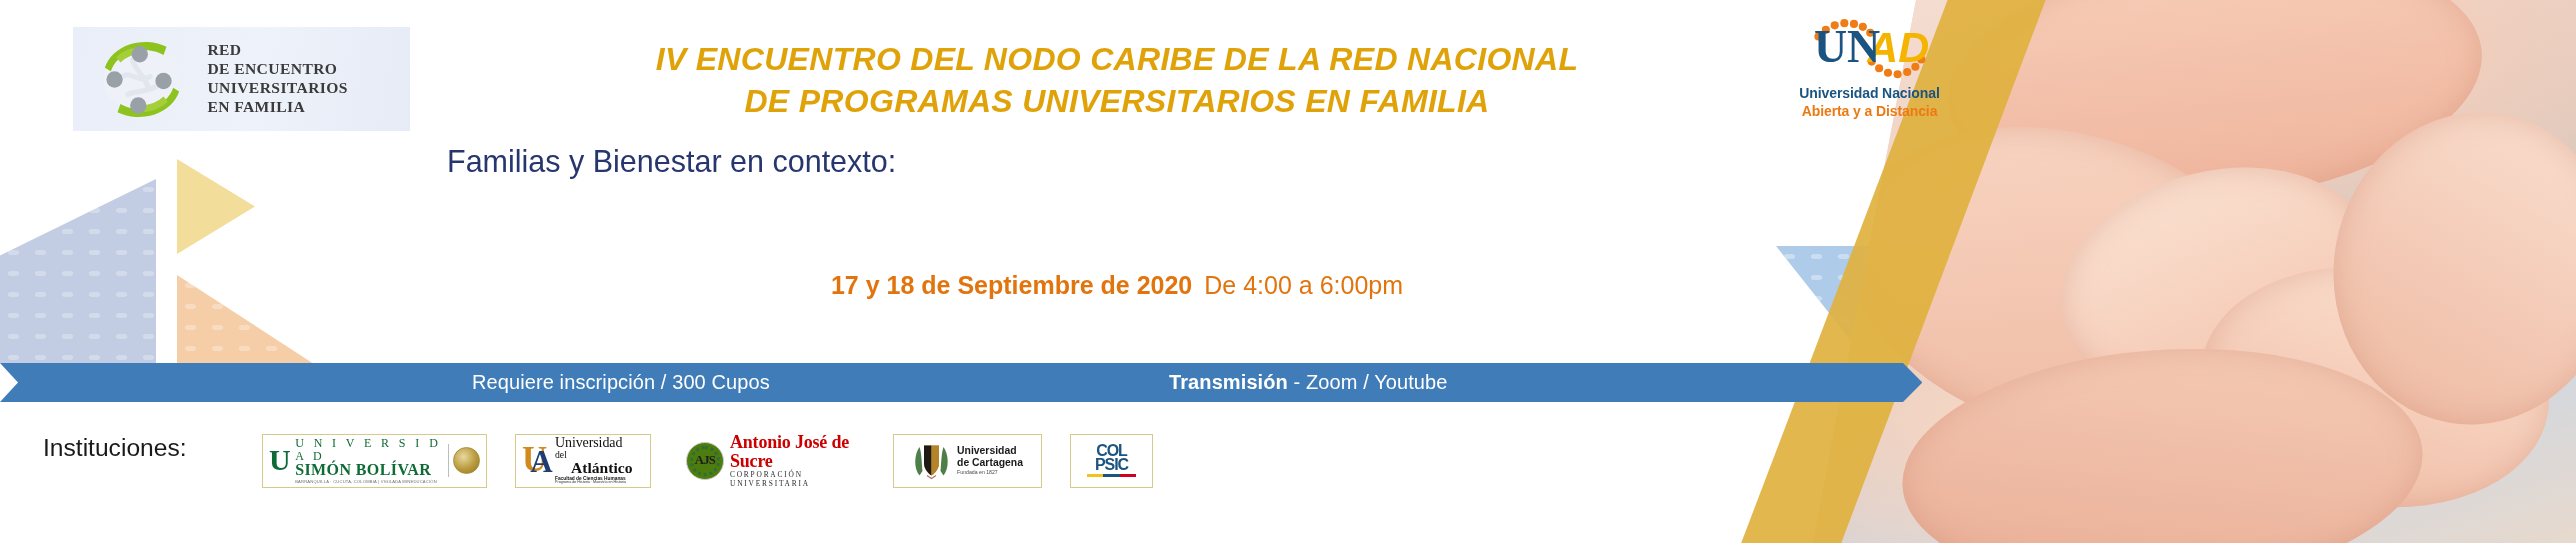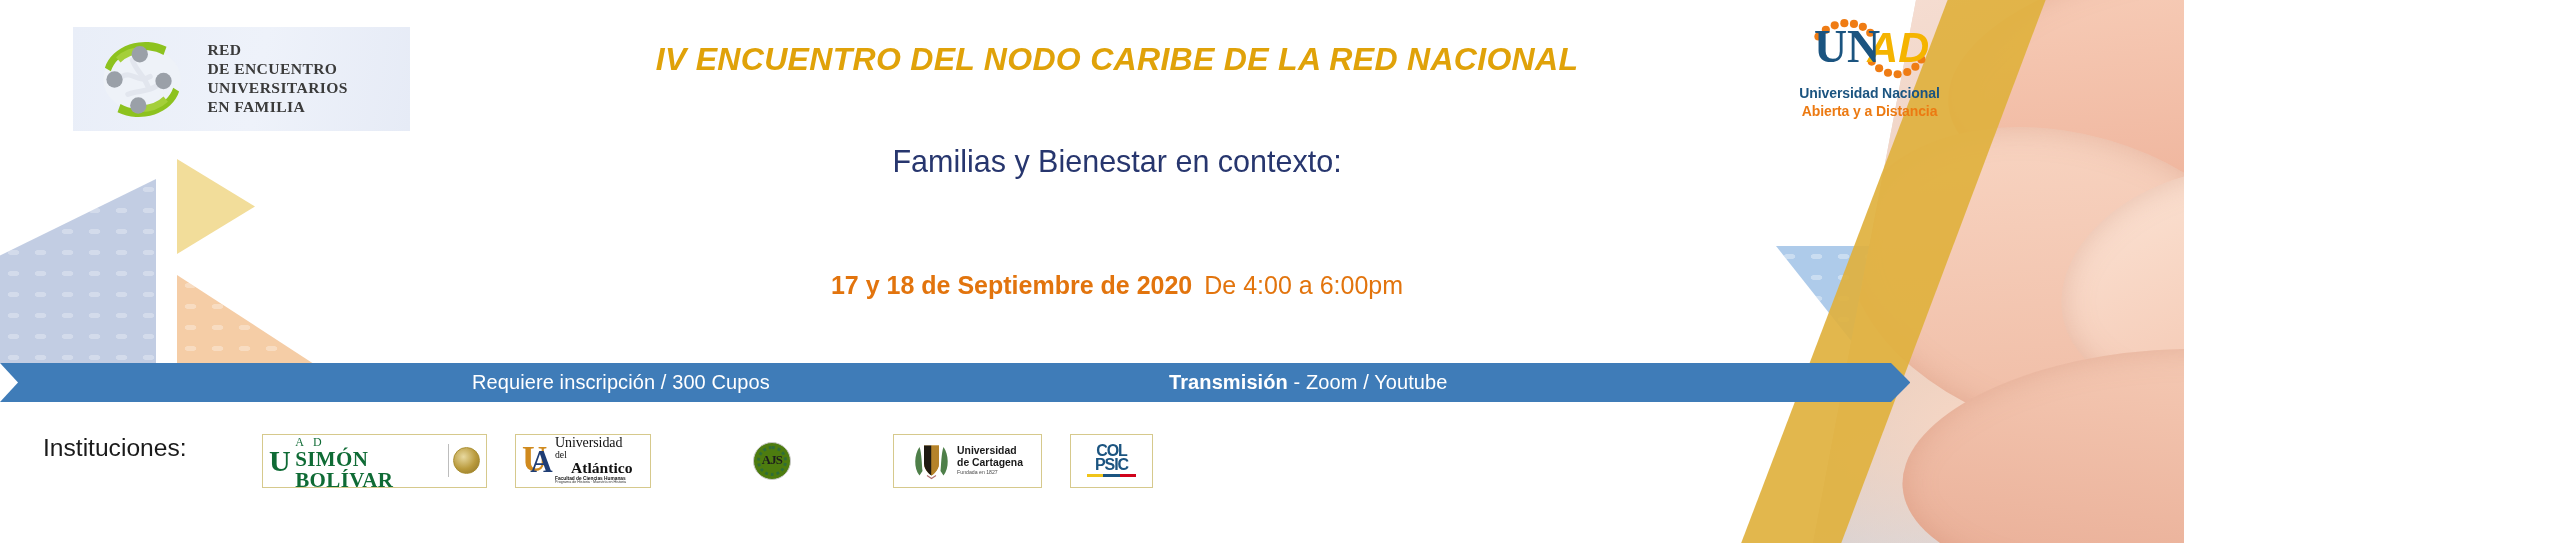--- a/index.html
+++ b/index.html
@@ -5,21 +5,21 @@
   html, body {
     margin: 0;
     padding: 0;
     background: #ffffff;
   }
   body {
     font-family: "Liberation Sans", sans-serif;
   }
   #banner {
     position: relative;
-    width: 2184px;
+    width: 2576px;
     height: 543px;
     overflow: hidden;
     background: #ffffff;
   }
 
   
   .deco { position: absolute; }
 
   #tri-bluegrey {
     left: 0px; top: 179px;
@@ -69,20 +69,21 @@
     background-image: radial-gradient(ellipse 9.7px 4.5px at 50% 50%, rgba(255,255,255,.35) 60%, rgba(255,255,255,0) 62%);
     background-size: 27px 21px;
   }
 
   
   #info-bar {
     position: absolute;
     left: 0px; top: 363px;
     width: 1891px; height: 39px;
     background: #3f7cb8;
+    padding-left: 12px;
   }
   #info-bar .chev {
     position: absolute;
     right: -19.4px; top: 0;
     width: 19.4px; height: 39px;
     background: #3f7cb8;
     clip-path: polygon(0% 0%, 100% 50%, 0% 100%);
   }
   #info-bar .notch {
     position: absolute;
@@ -136,21 +137,21 @@
     left: 447px;
   }
   #title-1 { top: 41px; }
   #title-2 { top: 83px; }
 
   .sub-line {
     position: absolute;
     color: #27366e;
     font-size: 30.5px;
     white-space: nowrap;
-    text-align: center;
+    text-align: left;
     width: 1340px;
     left: 447px;
   }
   #sub-1 { top: 144px; }
   #sub-2 { top: 186px; }
 
   #datetime {
     position: absolute;
     top: 271px;
     left: 447px;
@@ -249,21 +250,21 @@
   .ucar-box  { width: 149px; }
   .colp-box  { width: 83px; }
 
   .usb-inner { display:flex; align-items:center; gap:4.5px; width:100%; }
   .usb-u {
     font-family:"Liberation Serif", serif; font-weight:bold;
     font-size: 30px; color:#0f6b35; line-height:.8;
   }
   .usb-text { line-height: 1.02; }
   .usb-l1 { font-family:"Liberation Serif", serif; color:#0f6b35; font-size:12px; letter-spacing:3.4px; }
-  .usb-l2 { font-family:"Liberation Serif", serif; color:#0f6b35; font-size:21px; font-weight:bold; letter-spacing:0.4px; }
+  .usb-l2 { font-family:"Liberation Serif", serif; color:#0f6b35; font-size:16px; font-weight:bold; letter-spacing:0.4px; }
   .usb-l3 { font-size:4.1px; color:#6f6f6f; letter-spacing:0.2px; margin-top:1.5px;}
   .usb-seal {
     width: 25px; height: 25px; border-radius:50%;
     background: radial-gradient(circle at 38% 35%, #e8d9a0 0%, #b99a3c 55%, #8d7327 100%);
     flex: 0 0 auto;
     border: 1.5px solid #a98e31;
   }
   .usb-divider { width:0.7px; height:33px; background:#bdbdbd; flex:0 0 auto; }
 
   .cecar-inner { display:flex; align-items:center; gap:5.2px; }
@@ -375,20 +376,21 @@
     </svg>
     <div class="words">
       <div>RED</div>
       <div>DE ENCUENTRO</div>
       <div>UNIVERSITARIOS</div>
       <div>EN FAMILIA</div>
     </div>
   </div>
 
   <div class="title-line" id="title-1">IV ENCUENTRO DEL NODO CARIBE DE LA RED NACIONAL</div>
+  <div class="title-line" id="title-2">DE PROGRAMAS UNIVERSITARIOS EN FAMILIA</div>
 
   <div class="sub-line" id="sub-1">Familias y Bienestar en contexto:</div>
 
   <div id="datetime">
     <span class="date">17 y 18 de Septiembre de 2020</span><span class="time">De 4:00 a 6:00pm</span>
   </div>
 
   <div id="info-bar">
     <div class="notch"></div>
     <div class="chev"></div>
@@ -458,20 +460,24 @@
           <div class="uatl-l4">Programa de Historia · Maestría en Historia</div>
         </div>
       </div>
     </div>
 
     <div class="logo-box ajs-box">
       <div class="ajs-inner">
         <div class="ajs-seal">
           <div class="wreath"></div>
           <div class="mono">AJS</div>
+        </div>
+        <div>
+          <div class="ajs-l1">Antonio José de Sucre</div>
+          <div class="ajs-l2">CORPORACIÓN UNIVERSITARIA</div>
         </div>
       </div>
     </div>
 
     <div class="logo-box ucar-box">
       <div class="ucar-inner">
         <svg class="ucar-shield" viewBox="0 0 52 52">
           <path d="M10 46 C2 36 3 18 10 8 C13 16 13 32 14 40 Z" fill="#4e7f49"></path>
           <path d="M42 46 C50 36 49 18 42 8 C39 16 39 32 38 40 Z" fill="#4e7f49"></path>
           <path d="M16 6 L36 6 L36 30 C36 40 26 46 26 46 C26 46 16 40 16 30 Z" fill="#c9922f"></path>

